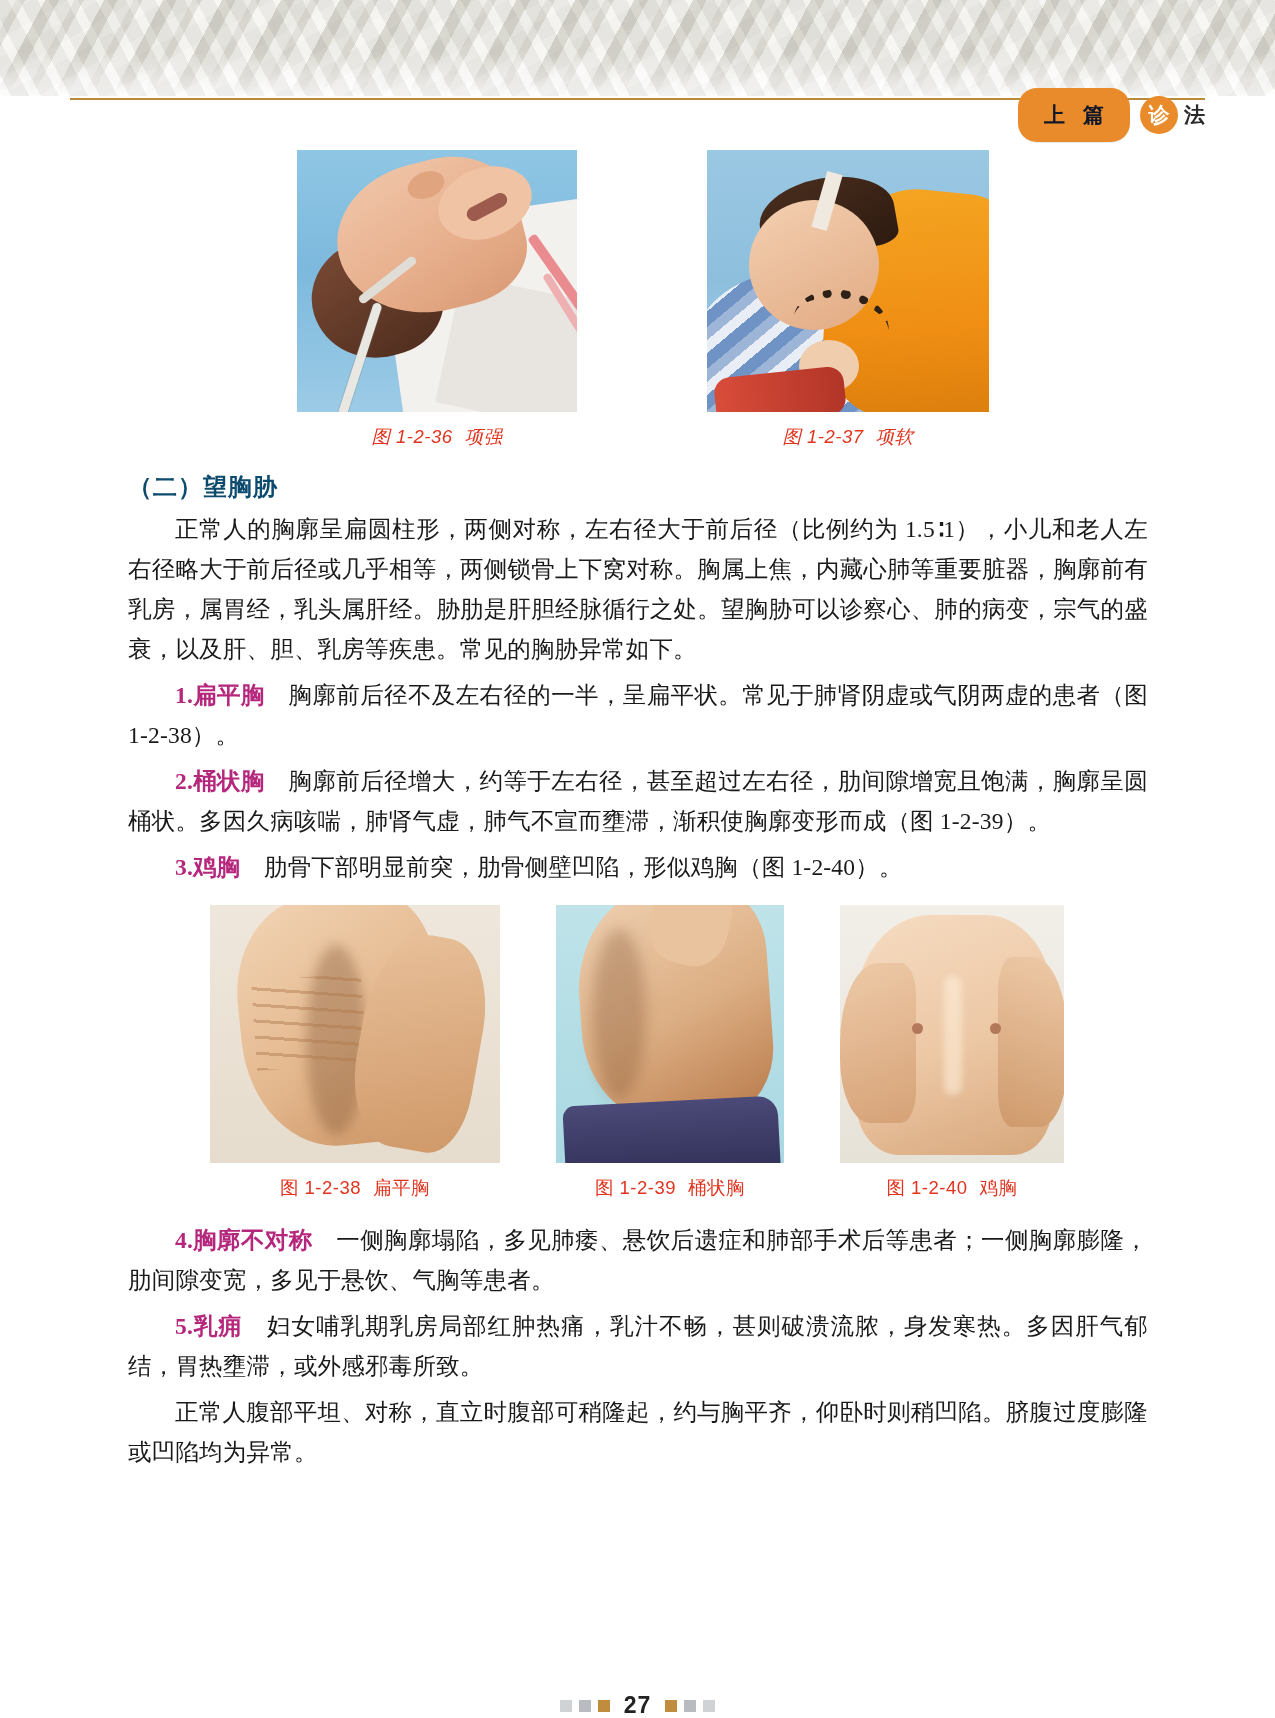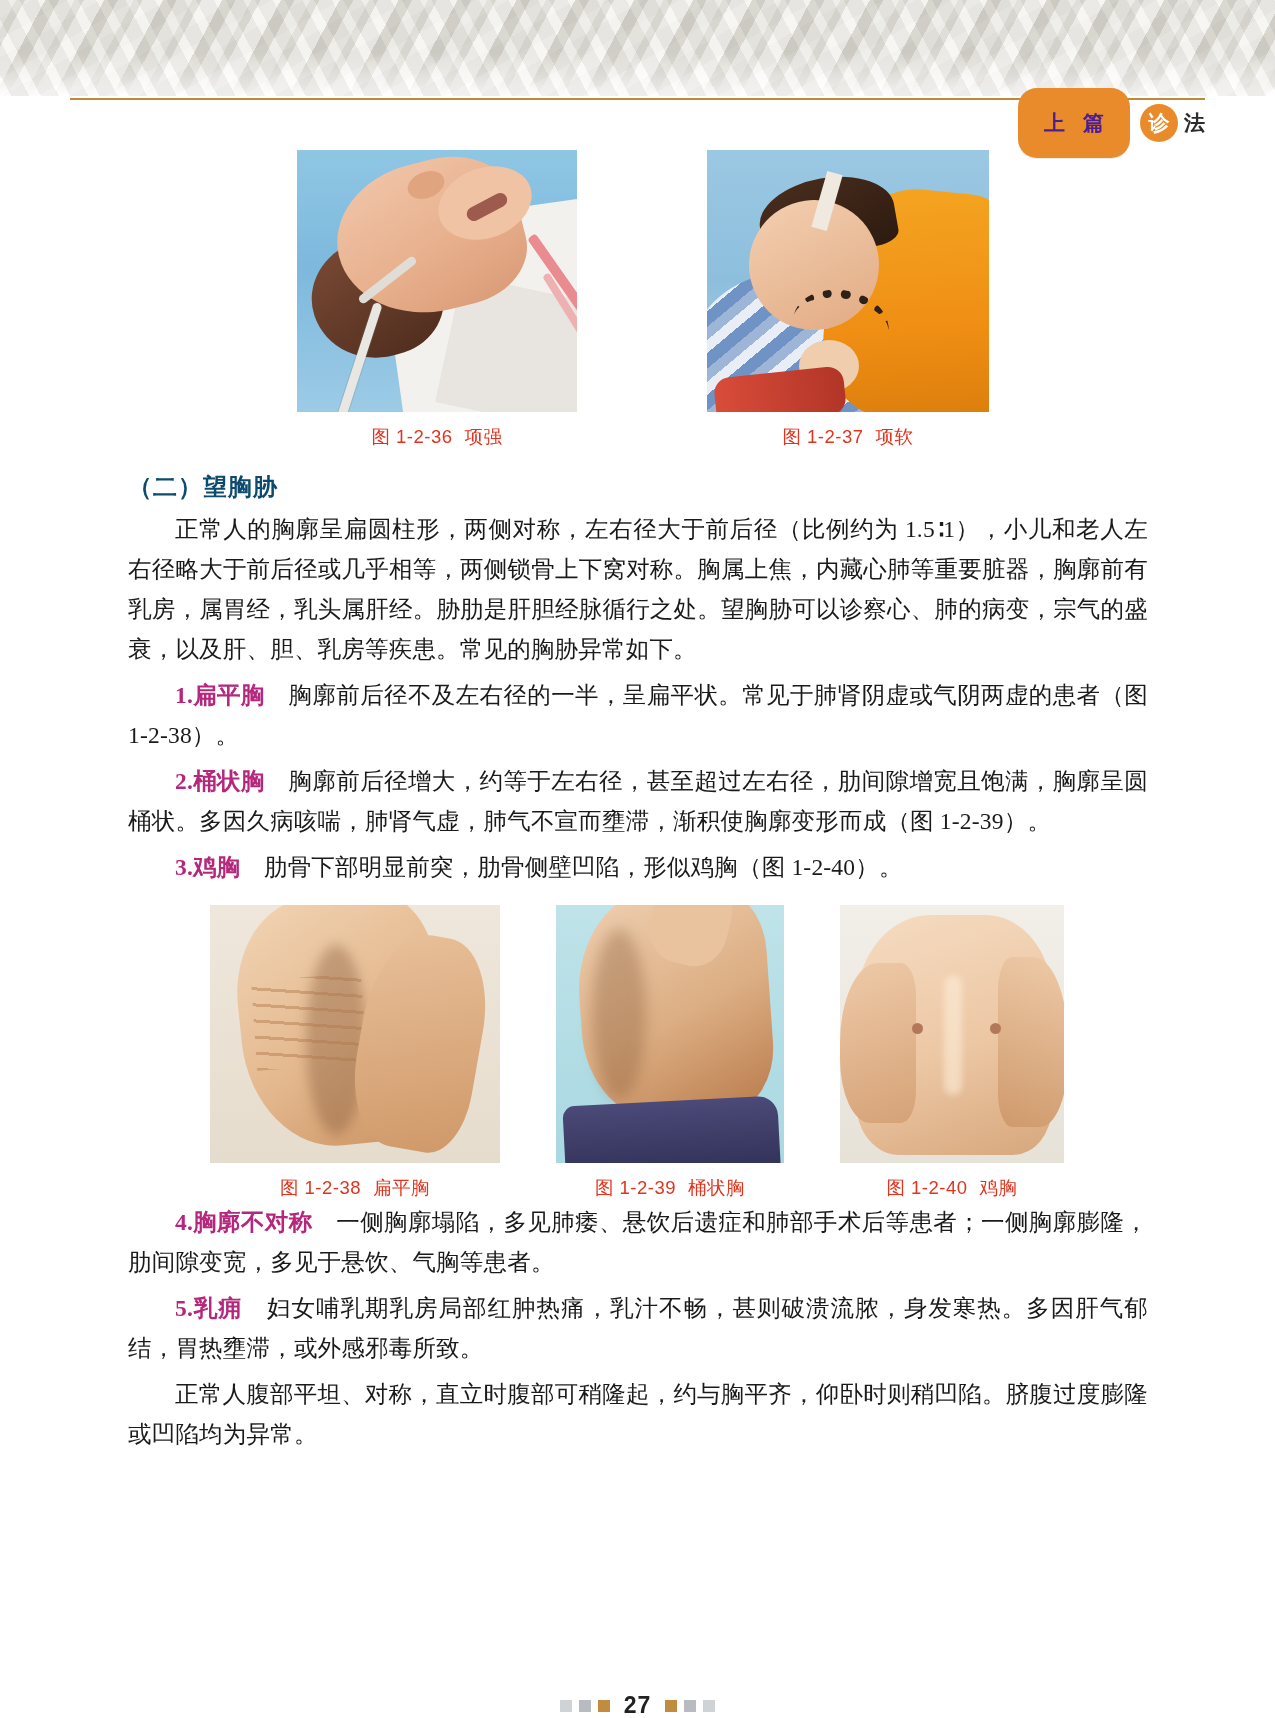--- a/index.html
+++ b/index.html
@@ -49,24 +49,24 @@
     position: absolute;
     right: 70px; top: 88px;
     display: flex;
     align-items: center;
     gap: 10px;
     z-index: 5;
   }
   .rh-pill {
     height: 38px;
     min-width: 84px;
-    padding: 16px 14px;
+    padding: 8px 14px;
     border-radius: 19px;
     background: #e98b2a;
-    color: #4c1d95;
+    color: #0f172a;
     font-family: "Liberation Sans", sans-serif;
     font-size: 21px;
     font-weight: bold;
     letter-spacing: 6px;
     text-indent: 6px;
     display: flex;
     align-items: center;
     justify-content: center;
     box-shadow: 0 1px 0 rgba(0,0,0,0.08);
   }
@@ -106,20 +106,21 @@
   .fig-row {
     display: flex;
     justify-content: center;
     gap: 0;
   }
   .fig-row-1 { gap: 130px; padding-left: 10px; }
   .fig {
     display: flex;
     flex-direction: column;
     align-items: center;
+    font-style: italic;
   }
   .photo {
     position: relative;
     overflow: hidden;
     border: 0;
   }
   .caption {
     margin-top: 12px;
     font-family: "Liberation Sans", sans-serif;
     font-size: 18.5px;
@@ -553,21 +554,21 @@
           <span>图 1-2-39</span><span class="cap-gap"></span><span>桶状胸</span>
         </span>
       </div>
       <div class="cap-cell cap-w40">
         <span class="caption">
           <span>图 1-2-40</span><span class="cap-gap"></span><span>鸡胸</span>
         </span>
       </div>
     </div>
 
-    <p class="body indent" style="margin-top:2px;">
+    <p class="body indent" style="margin-top:20px;">
       <span class="num">4.</span><span class="term">胸廓不对称</span><span class="gap"></span><span>一侧胸廓塌陷，多见肺痿、悬饮后遗症和肺部手术后等患者；一侧胸廓膨隆，肋间隙变宽，多见于悬饮、气胸等患者。</span>
     </p>
 
     <p class="body indent">
       <span class="num">5.</span><span class="term">乳痈</span><span class="gap"></span><span>妇女哺乳期乳房局部红肿热痛，乳汁不畅，甚则破溃流脓，身发寒热。多因肝气郁结，胃热壅滞，或外感邪毒所致。</span>
     </p>
 
 
     <p class="body indent">正常人腹部平坦、对称，直立时腹部可稍隆起，约与胸平齐，仰卧时则稍凹陷。脐腹过度膨隆或凹陷均为异常。</p>
 

